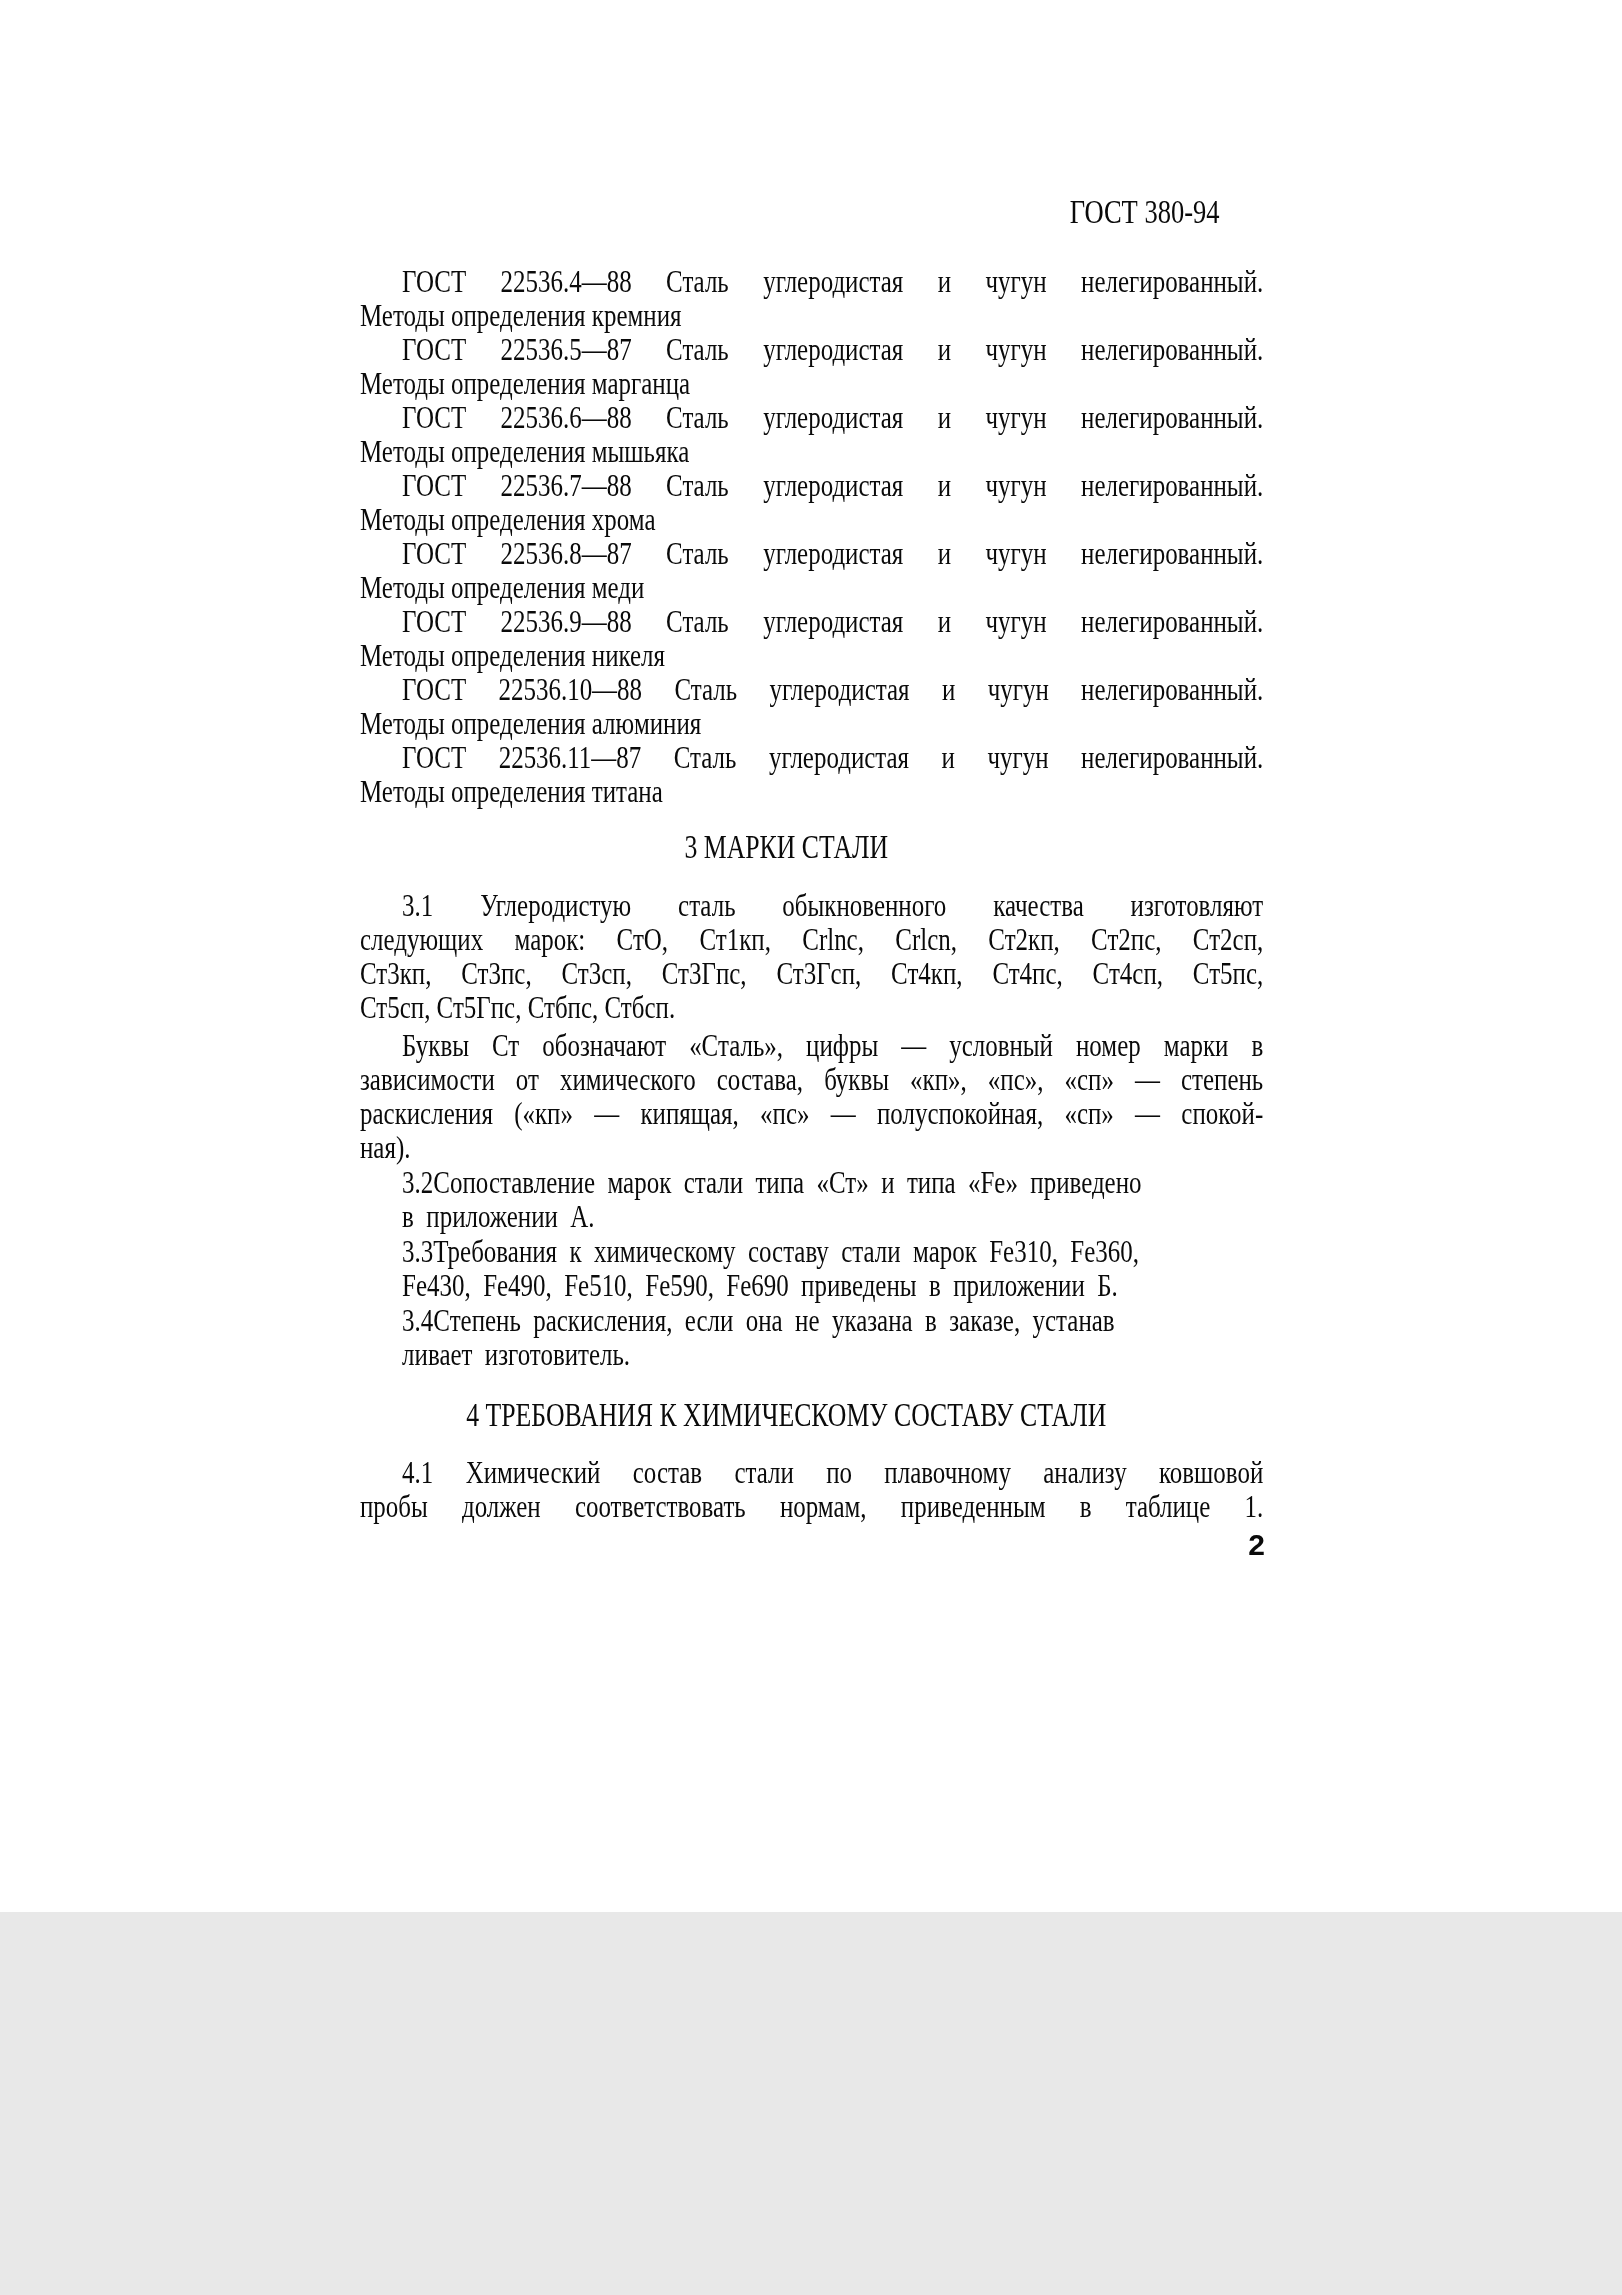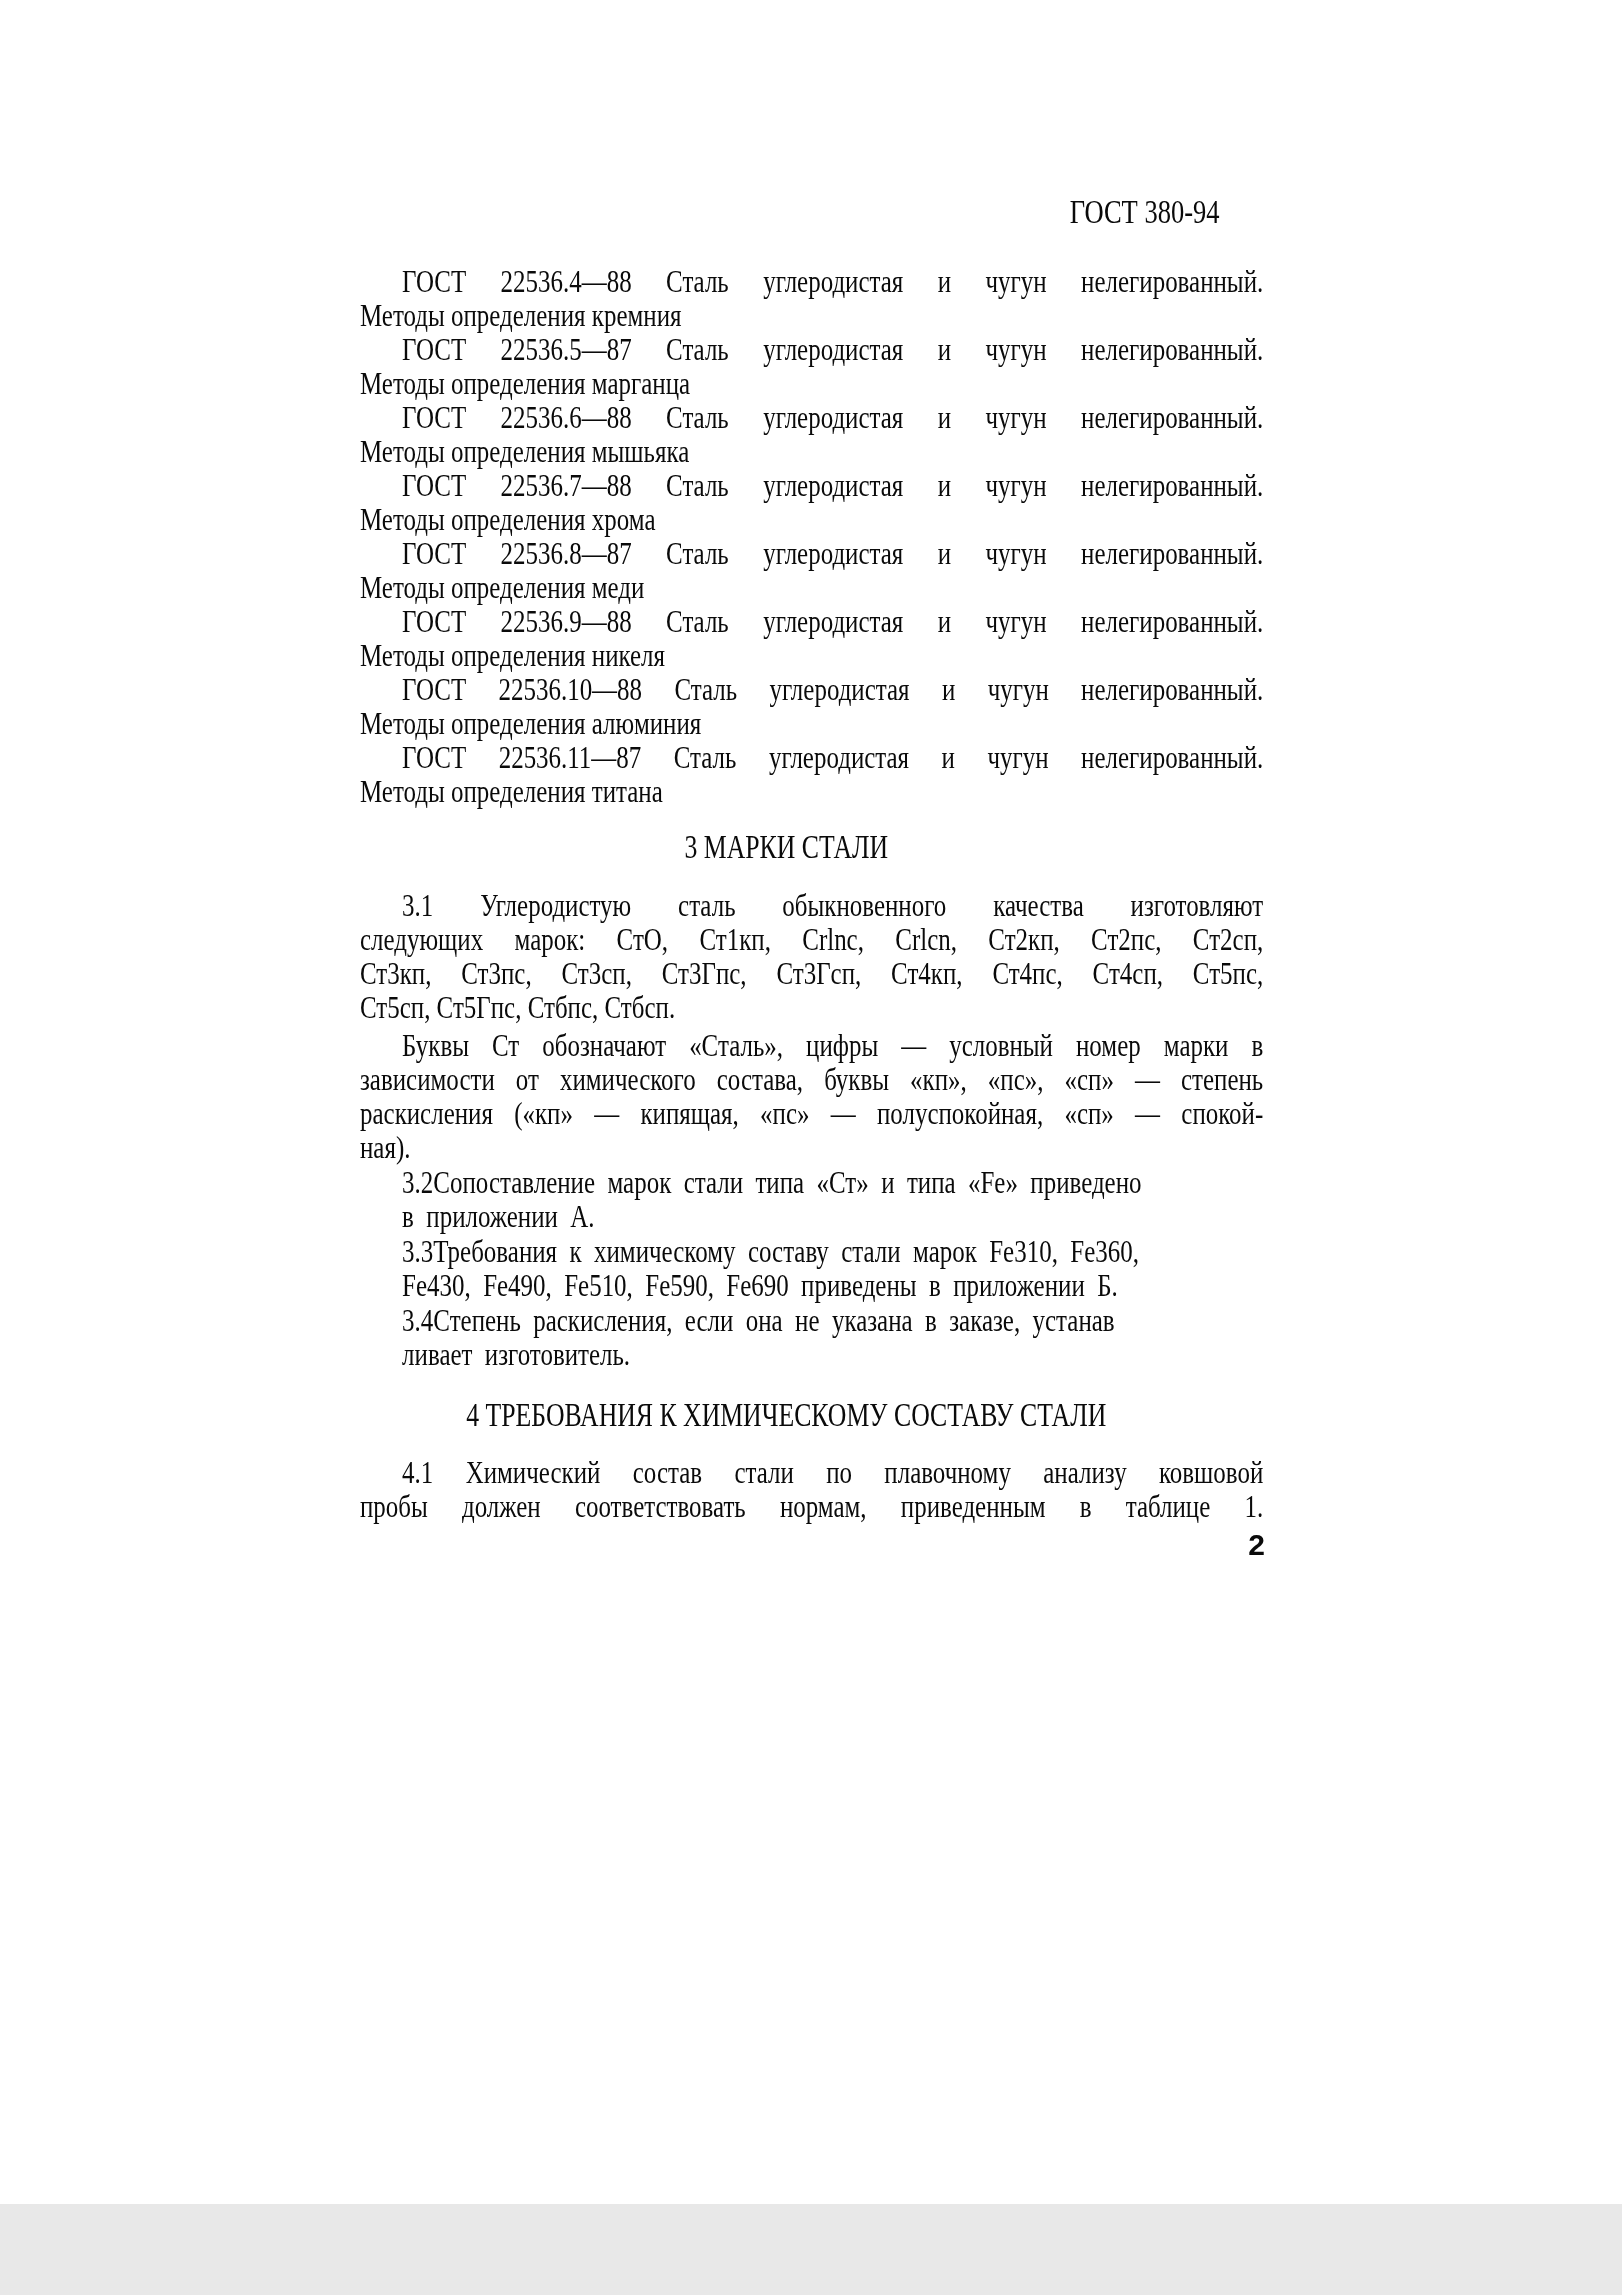--- a/index.html
+++ b/index.html
@@ -1,17 +1,17 @@
 <!DOCTYPE html>
 <html style="font-size:10.5px"><head>
 <meta charset="utf-8">
 <style>
   html,body { margin:0; padding:0; background:#e8e8e8; }
   .page {
-    position:relative; width:1622px; height:2204px;
+    position:relative; width:1622px; height:1912px;
     background:#ffffff; color:#0a0a0a; overflow:hidden;
     font-family:"Liberation Serif","DejaVu Serif",serif;
   }
   
   .column {
     position:absolute; left:360px; top:192px; width:1158px;
     transform:scaleX(0.78); transform-origin:0 0;
     font-size:32px; line-height:34px;
   }
   .header-line {

